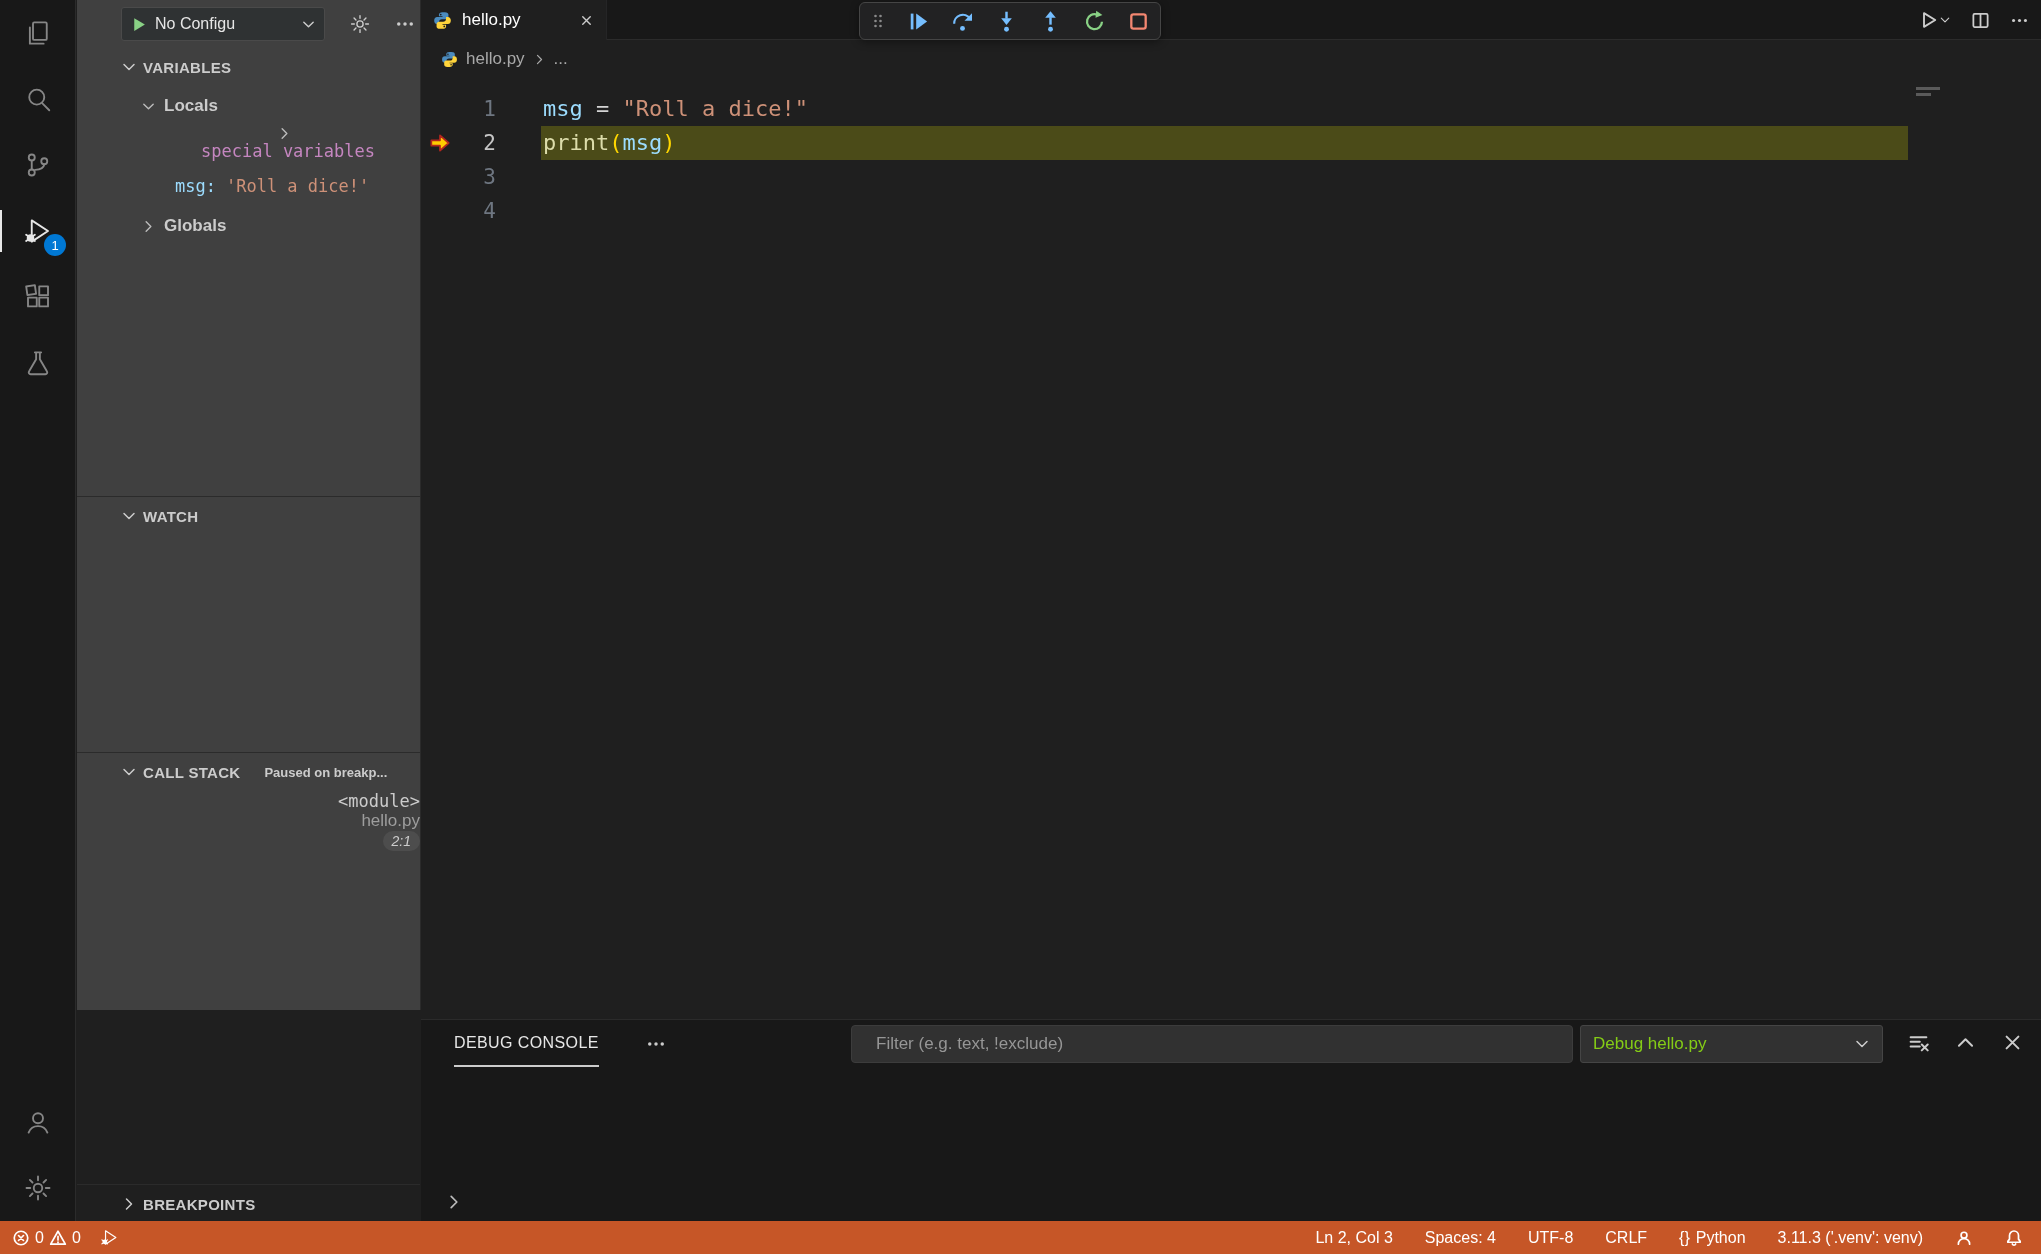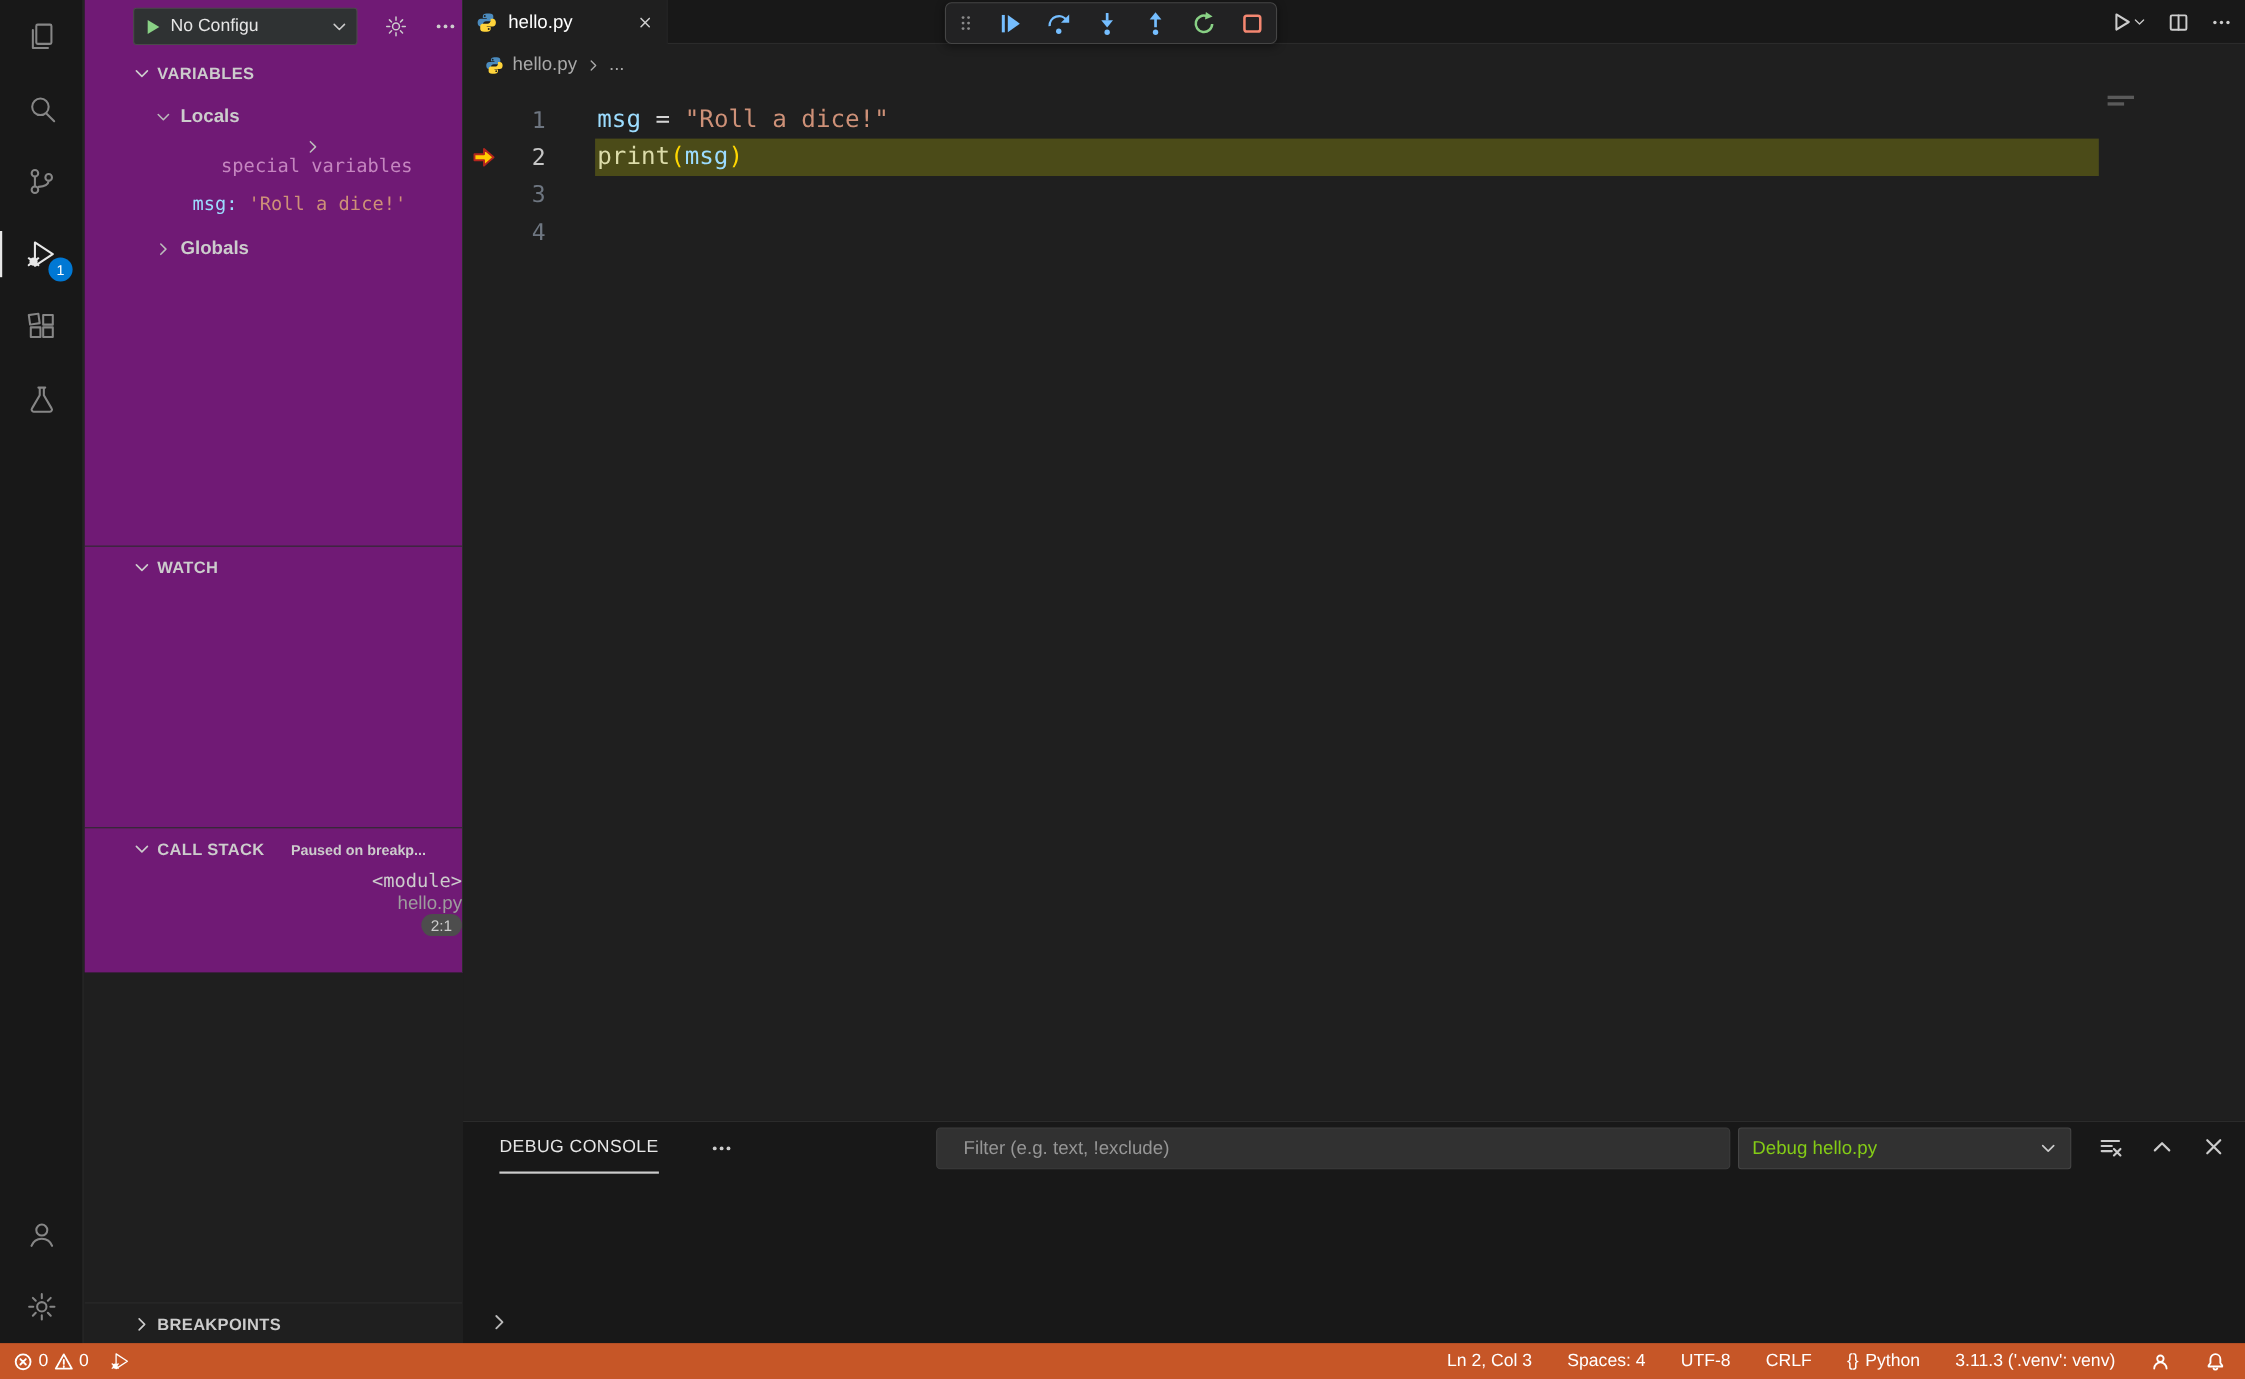--- a/index.html
+++ b/index.html
@@ -21,21 +21,21 @@
     border-right:1px solid #2b2b2b; display:flex; flex-direction:column; align-items:center; }
   .ab-item { width:75px; height:66px; display:flex; align-items:center; justify-content:center;
     color:#868686; position:relative; cursor:pointer; }
   .ab-item.active { color:#e7e7e7; }
   .ab-item.active::before { content:""; position:absolute; left:0; top:12px; bottom:12px; width:2px; background:#e7e7e7; }
   .ab-badge { position:absolute; right:9px; bottom:8px; min-width:22px; height:22px; border-radius:11px;
     background:var(--accent); color:#fff; font-size:13px; display:flex; align-items:center; justify-content:center; }
   .ab-spacer { flex:1; }
 
   
-  .sidebar { position:absolute; left:77px; top:0; width:344px; height:884px; background:#701a75;
+  .sidebar { position:absolute; left:77px; top:0; width:344px; height:1010px; background:#404040;
     border-right:1px solid #2b2b2b; }
   .side-toolbar { height:48px; display:flex; align-items:center; padding-left:44px; }
   .config-select { width:204px; height:34px; background:#2f3233; border:1px solid #4a4a4a; border-radius:3px;
     display:flex; align-items:center; padding:0 8px; gap:8px; cursor:pointer; }
   .config-label { flex:1; font-size:16px; color:#e6e6e6; white-space:nowrap; overflow:hidden; }
   .side-toolbar .tool { margin-left:24px; color:#cccccc; cursor:pointer; }
 
   .section { position:absolute; left:0; right:0;padding-left:32px; }
   .sec-variables { top:48px; height:448px; }
   .sec-watch { top:496px; height:256px; border-top:1px solid #2b2b2b; }
@@ -51,21 +51,21 @@
   .mono { font-family:"DejaVu Sans Mono", monospace; }
   .row-locals { padding-left:32px; }
   .row-special { padding-left:47px; color:var(--special-purple);flex-direction:column; }
   .row-msg { padding-left:66px; }
   .row-globals { padding-left:32px; }
   .var-name { color:var(--syn-var); }
   .var-value { color:var(--syn-str); margin-left:10px; }
   .cs-row { height:42px; display:flex; align-items:flex-end; padding-left:24px; font-size:17px; cursor:pointer;flex-direction:column; }
   .cs-frame { color:#cccccc; font-size:17px; }
   .cs-file { color:#9d9d9d; margin-left:22px; }
-  .cs-pos { margin-left:16px; background:#4d4d4d; color:#cccccc; border-radius:11px; padding:2px 9px; font-size:14px; }
+  .cs-pos { margin-left:16px; background:#4d4d4d; color:#cccccc; border-radius:11px; padding:2px 9px; font-size:14px;font-style:italic; }
 
   
   .editor { position:absolute; left:421px; top:0; right:0; height:1221px; background:#1f1f1f; }
   .tabbar { position:relative; height:40px; background:#181818; border-bottom:1px solid #2b2b2b; display:flex; }
   .tab { width:186px; height:40px; background:#1f1f1f; border-right:1px solid #252526; display:flex;
     align-items:center; gap:10px; padding:0 12px; color:#ffffff; font-size:17px; cursor:pointer; }
   .tab-close { margin-left:auto; color:#cccccc; cursor:pointer; }
   .editor-actions { position:absolute; right:12px; top:0; height:40px; display:flex; align-items:center; gap:20px; color:#cccccc; }
   .editor-actions > div { cursor:pointer; display:flex; align-items:center; }
 

